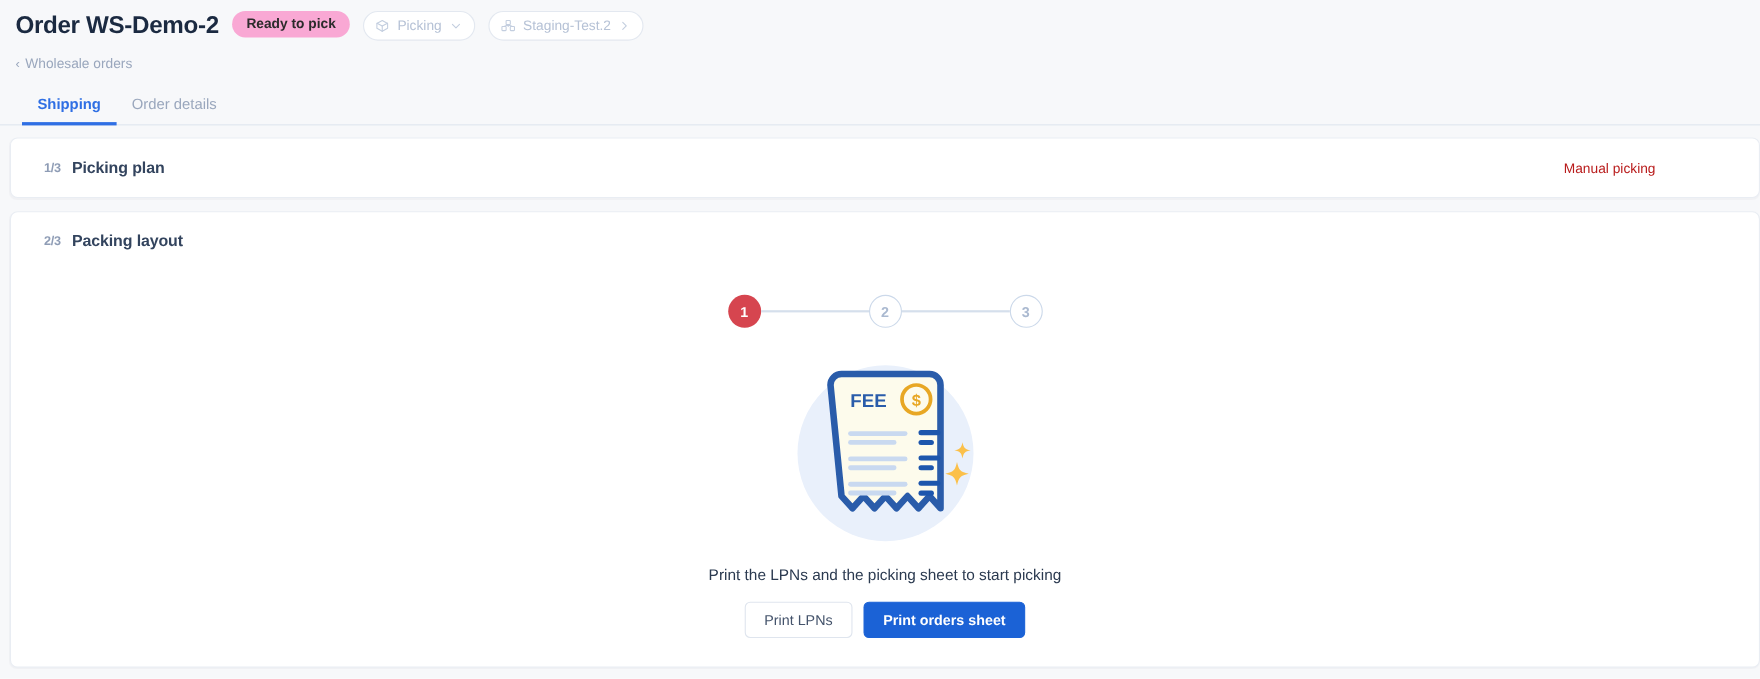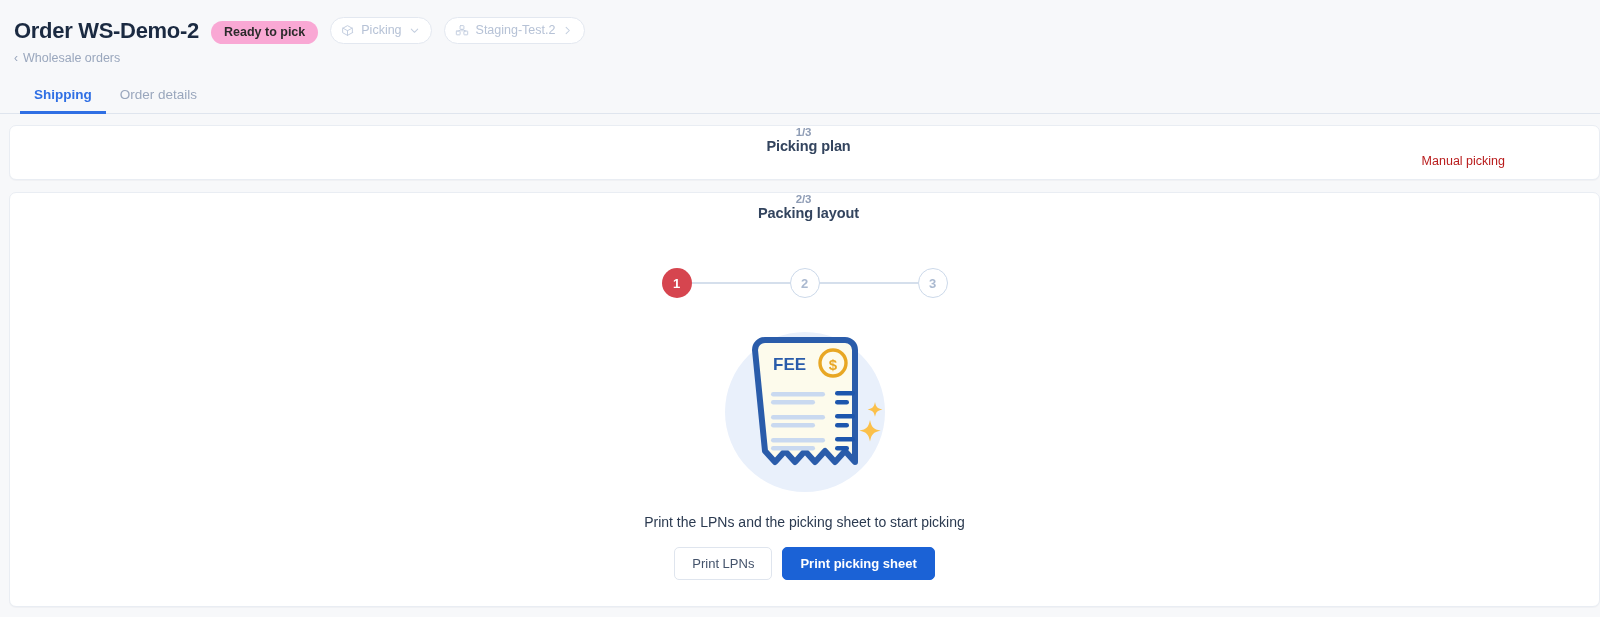--- a/index.html
+++ b/index.html
@@ -19,21 +19,21 @@
 
   
   .page-header {
     background: #f7f8fa;
     padding: 10px 0 0 14px;
     height: 76px;
   }
 
   .title-row {
     display: flex;
-    align-items: flex-end;
+    align-items: flex-start;
     gap: 12px;
     height: 34px;
   }
 
   .order-title {
     font-size: 22px;
     font-weight: bold;
     letter-spacing: -0.3px;
     color: #1b2a41;
     white-space: nowrap;
@@ -125,21 +125,20 @@
     box-shadow: 0 1px 1px rgba(25,40,70,0.03);
   }
 
   .card + .card { margin-top: 12px; }
 
   .card-head {
     display: flex;
     align-items: center;
     height: 53px;
     padding: 0 22px 0 30px;
-    flex-direction: column;
   }
 
   .step-index {
     font-size: 11.5px;
     font-weight: bold;
     color: #8e9cb5;
     margin-right: 10px;
     letter-spacing: -0.2px;
   }
 
@@ -371,18 +370,18 @@
             <path d="M170 86 c1.1 5.2 2.2 6.3 7.4 7.4 c-5.2 1.1 -6.3 2.2 -7.4 7.4
                      c-1.1 -5.2 -2.2 -6.3 -7.4 -7.4 c5.2 -1.1 6.3 -2.2 7.4 -7.4 z" transform="translate(-10,-4) scale(1)"></path>
           </g>
         </svg>
       </div>
 
       <div class="empty-text">Print the LPNs and the picking sheet to start picking</div>
 
       <div class="actions">
         <button class="btn btn-secondary">Print LPNs</button>
-        <button class="btn btn-primary">Print picking sheet</button>
+        <button class="btn btn-primary">Print orders sheet</button>
       </div>
 
     </div>
   </div>
 </div>
 
 </body></html>

